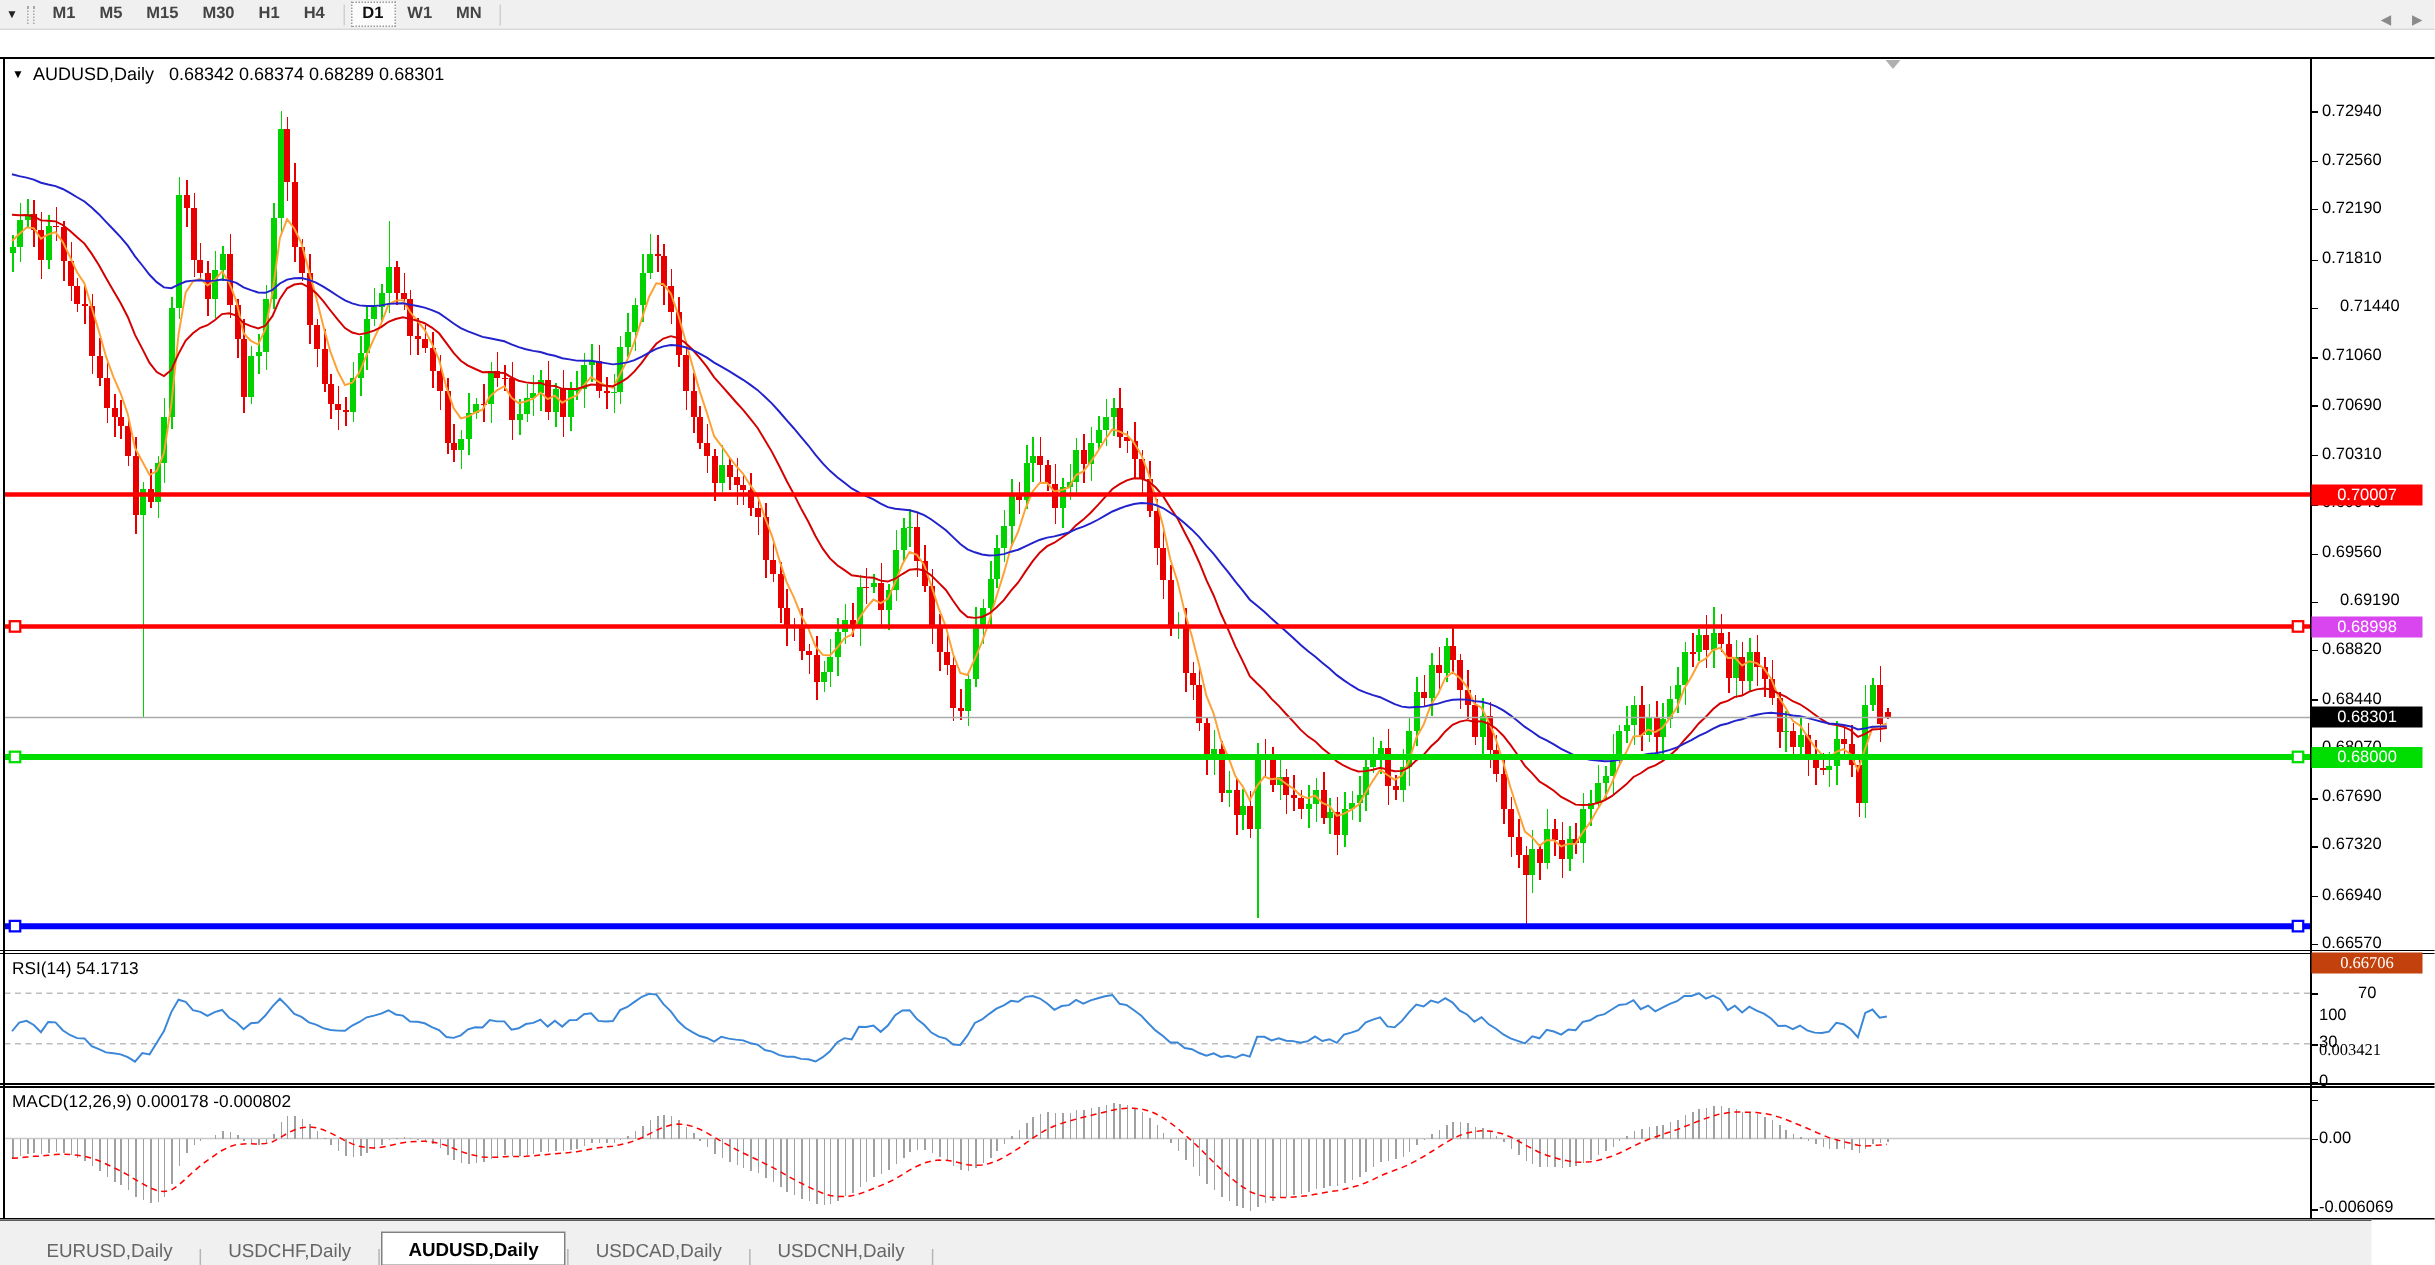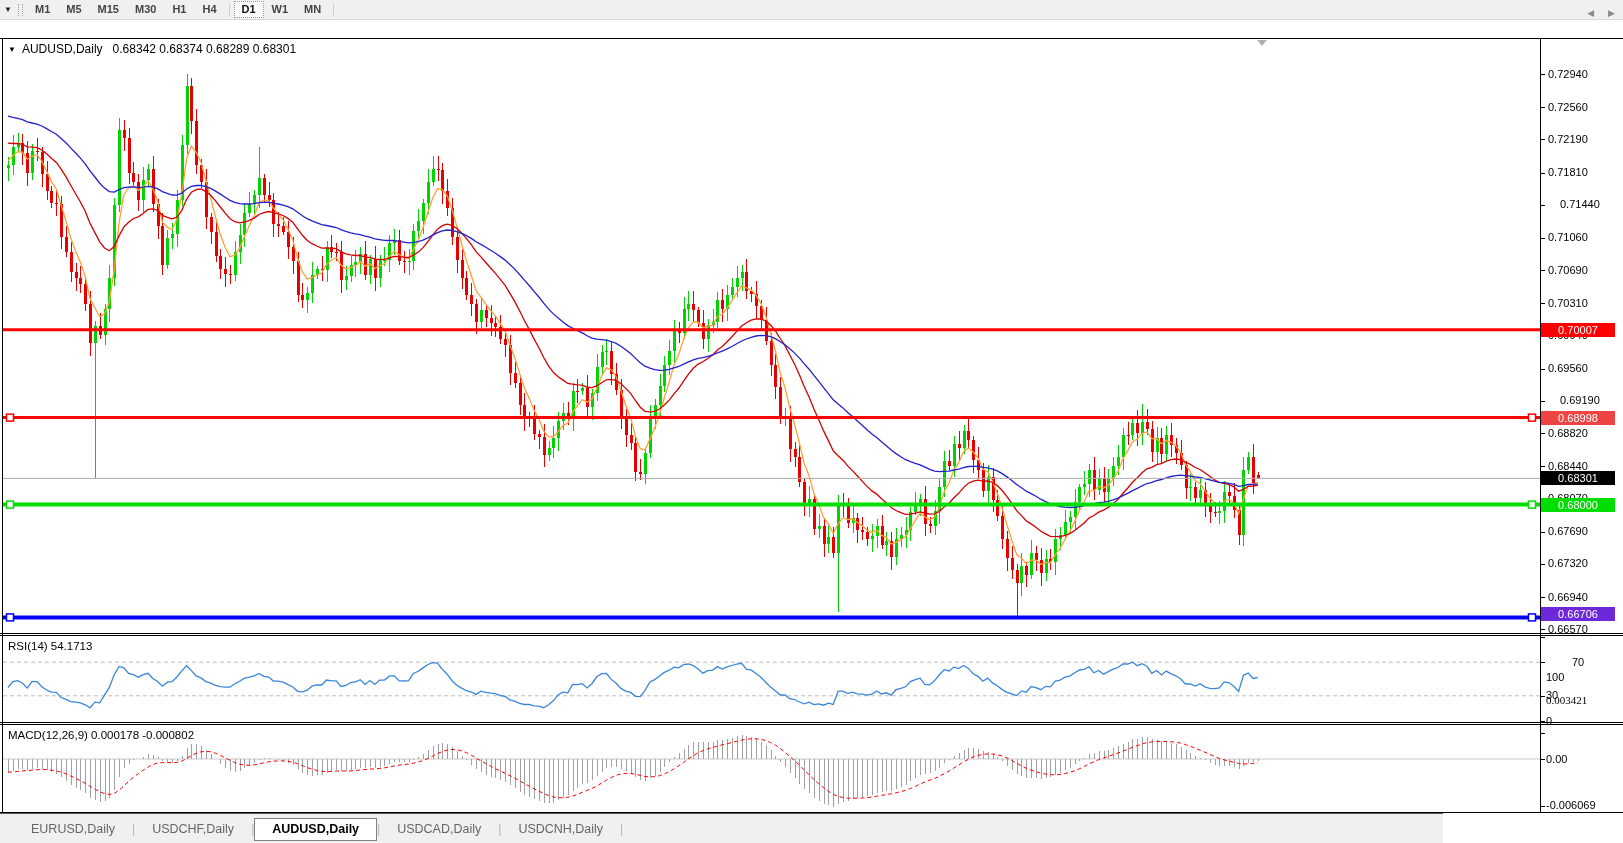--- a/index.html
+++ b/index.html
@@ -21,22 +21,22 @@
   .pane-label{position:absolute;left:8px;z-index:5;font-size:11.5px;color:#000;}
   
   .ytick{position:absolute;left:1548px;z-index:4;font-size:11px;color:#000;white-space:nowrap;}
   .badge{position:absolute;left:1541px;z-index:5;width:74px;height:14px;line-height:14px;
     text-align:center;font-size:11px;color:#fff;white-space:nowrap;}
   .subtick{position:absolute;left:1546px;z-index:4;font-size:11px;color:#000;white-space:nowrap;}
   
   #dates{position:absolute;top:794px;left:0;width:1623px;height:19px;z-index:4;background:#fff;}
   .dlabel{position:absolute;top:2px;font-size:10.5px;color:#000;white-space:nowrap;}
   
-  #tabbar{position:absolute;top:813px;left:0;width:1443px;height:30px;background:#f0f0f0;
-    border-top:1px solid #5a5a5a;z-index:6;display:flex;align-items:center;}
+  #tabbar{position:absolute;top:813px;left:0;width:1581px;height:30px;background:#f0f0f0;
+    border-top:1px solid #5a5a5a;z-index:6;display:flex;align-items:flex-end;}
   .tab{display:flex;align-items:center;height:21px;padding:0 17px;font-size:12.5px;color:#666;cursor:pointer;white-space:nowrap;}
   .tab.active{background:#ffffff;border:1px solid #808080;color:#000;font-weight:bold;}
   .tab-sep{color:#b5b5b5;font-size:12px;}
   #tab-arrows{position:absolute;right:8px;top:8px;display:flex;gap:14px;color:#8a8a8a;font-size:9px;z-index:7;}
   #tab-arrows span{cursor:pointer;}
 </style>
 </head>
 <body>
 
 <div id="stage">
@@ -946,23 +946,23 @@
         <div class="ytick" style="top: 440.765px;">0.68440</div>
         <div class="ytick" style="top: 473.018px;">0.68070</div>
         <div class="ytick" style="top: 506.142px;">0.67690</div>
         <div class="ytick" style="top: 538.395px;">0.67320</div>
         <div class="ytick" style="top: 571.52px;">0.66940</div>
         <div class="ytick" style="top: 603.773px;">0.66570</div>
       </div>
     <div id="badges">
         <div class="badge" style="top: 452.382px; background: rgb(0, 0, 0); color: rgb(255, 255, 255);">0.68301</div>
         <div class="badge" style="top: 303.67px; background: rgb(255, 0, 0); color: rgb(255, 255, 255);">0.70007</div>
-        <div class="badge" style="top: 391.624px; background: #ef4444; color: rgb(255, 255, 255);">0.68998</div>
+        <div class="badge" style="top: 391.624px; background: #d946ef; color: rgb(255, 255, 255);">0.68998</div>
         <div class="badge" style="top: 478.62px; background: rgb(0, 221, 0); color: rgb(255, 255, 255);">0.68000</div>
-        <div class="badge" style="top: 588px; background: #6d28d9; color: rgb(255, 255, 255);">0.66706</div>
+        <div class="badge" style="top: 616px; background: #c2410c; color: rgb(255, 255, 255); font-family: Liberation Serif, serif;">0.66706</div>
       </div>
     <div id="subticks">
         <div class="subtick" style="top: 611.5px; margin-top: 40px;">100</div>
         <div class="subtick" style="top: 636.7px; margin-left: 26px;">70</div>
         <div class="subtick" style="top: 670.3px;">30</div>
         <div class="subtick" style="top: 695.5px;">0</div>
         <div class="subtick" style="top: 675px; font-family: Liberation Serif, serif;">0.003421</div>
         <div class="subtick" style="top: 733.5px;">0.00</div>
         <div class="subtick" style="top: 780.231px;">-0.006069</div>
       </div>

